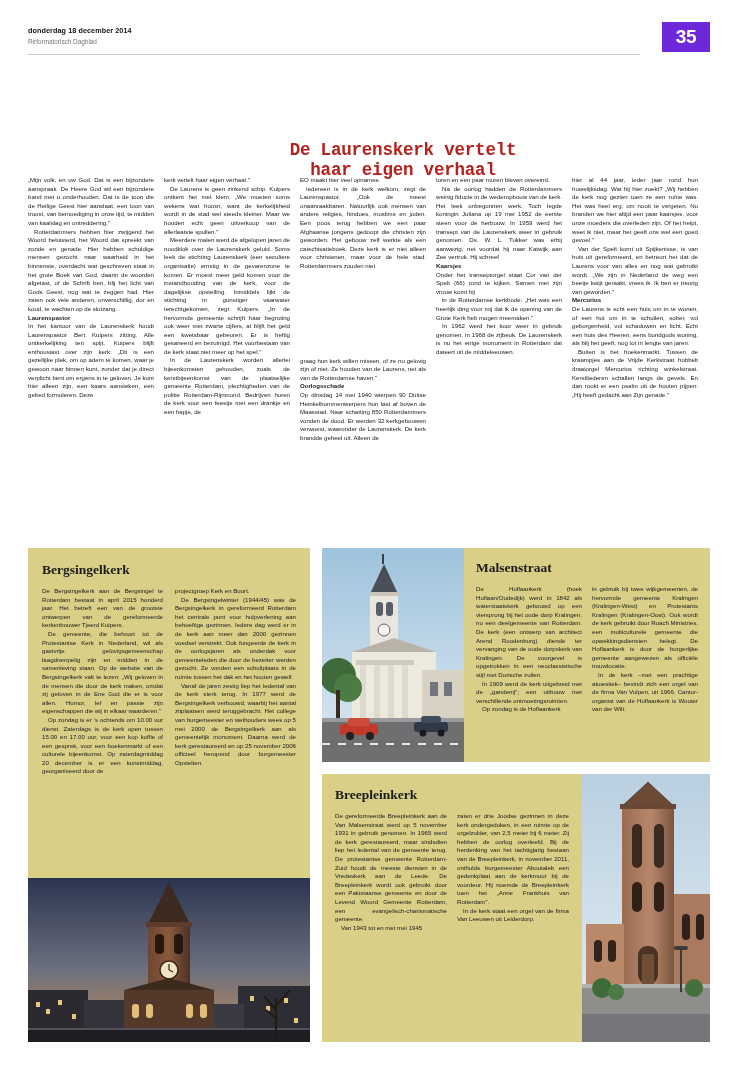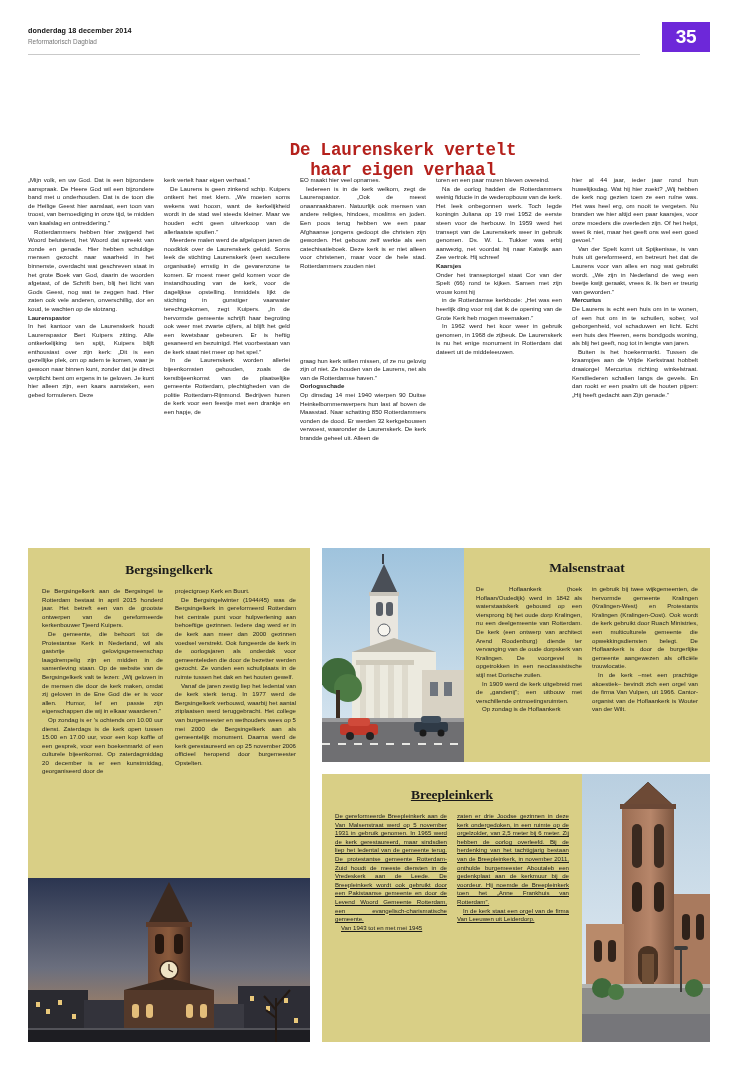--- a/index.html
+++ b/index.html
@@ -124,21 +124,20 @@
   }
   .panel-berg .inner {
     padding: 14px 14px 0 14px;
   }
   .panel-title {
     font-family: "Liberation Serif", serif;
     font-weight: bold;
     font-size: 13.5px;
     color: #1b1b1b;
     margin: 0 0 9px 0;
-    text-align: center;
   }
   .panel-cols {
     display: flex;
     gap: 12px;
   }
   .panel-col { width: 121px; flex: 0 0 121px; }
   .panel-col p {
     font-size: 6.1px;
     line-height: 8.6px;
     text-align: justify;
@@ -180,21 +179,21 @@
 
   
   .panel-bree {
     position: absolute;
     left: 322px;
     top: 774px;
     width: 260px;
     height: 268px;
     background: #d9cf86;
   }
-  .panel-bree .inner { padding: 13px 13px 0 13px; text-decoration: underline; }
+  .panel-bree .inner { padding: 13px 13px 0 13px; }
   .panel-bree .panel-cols { gap: 10px; }
   .panel-bree .panel-col { width: 112px; flex: 0 0 112px; }
 
   .bree-photo {
     position: absolute;
     left: 582px;
     top: 774px;
     width: 128px;
     height: 268px;
     overflow: hidden;

